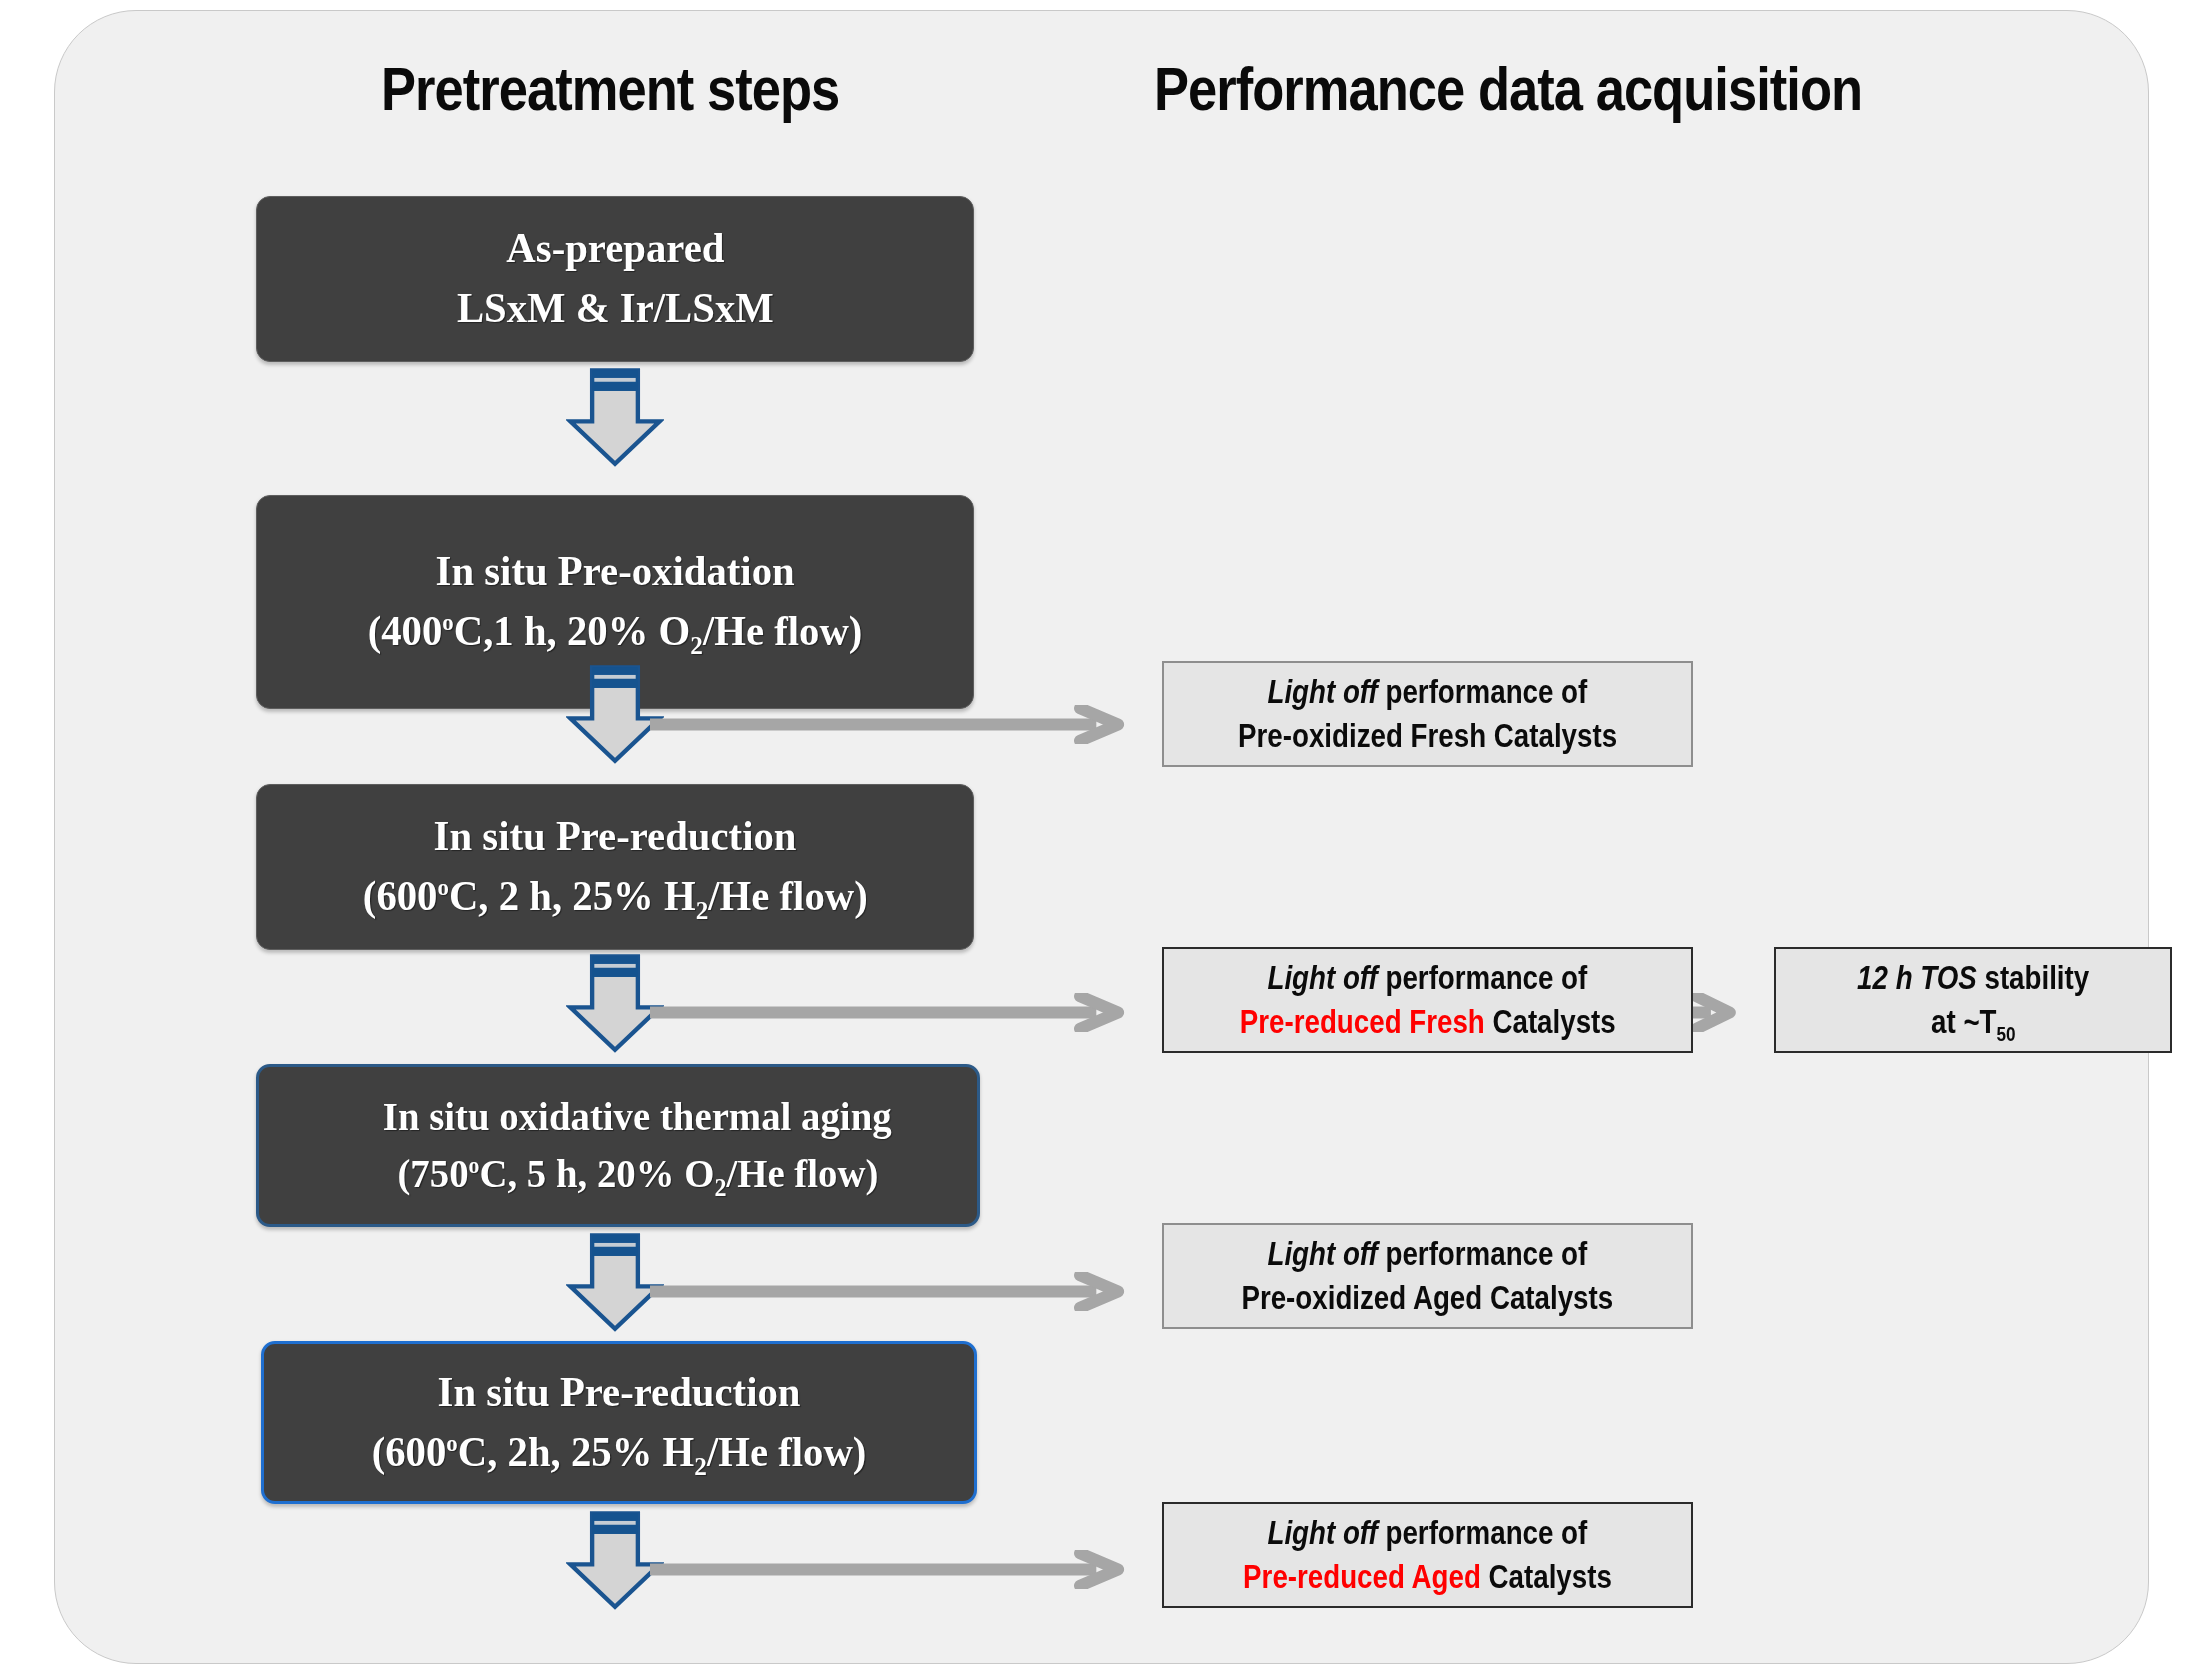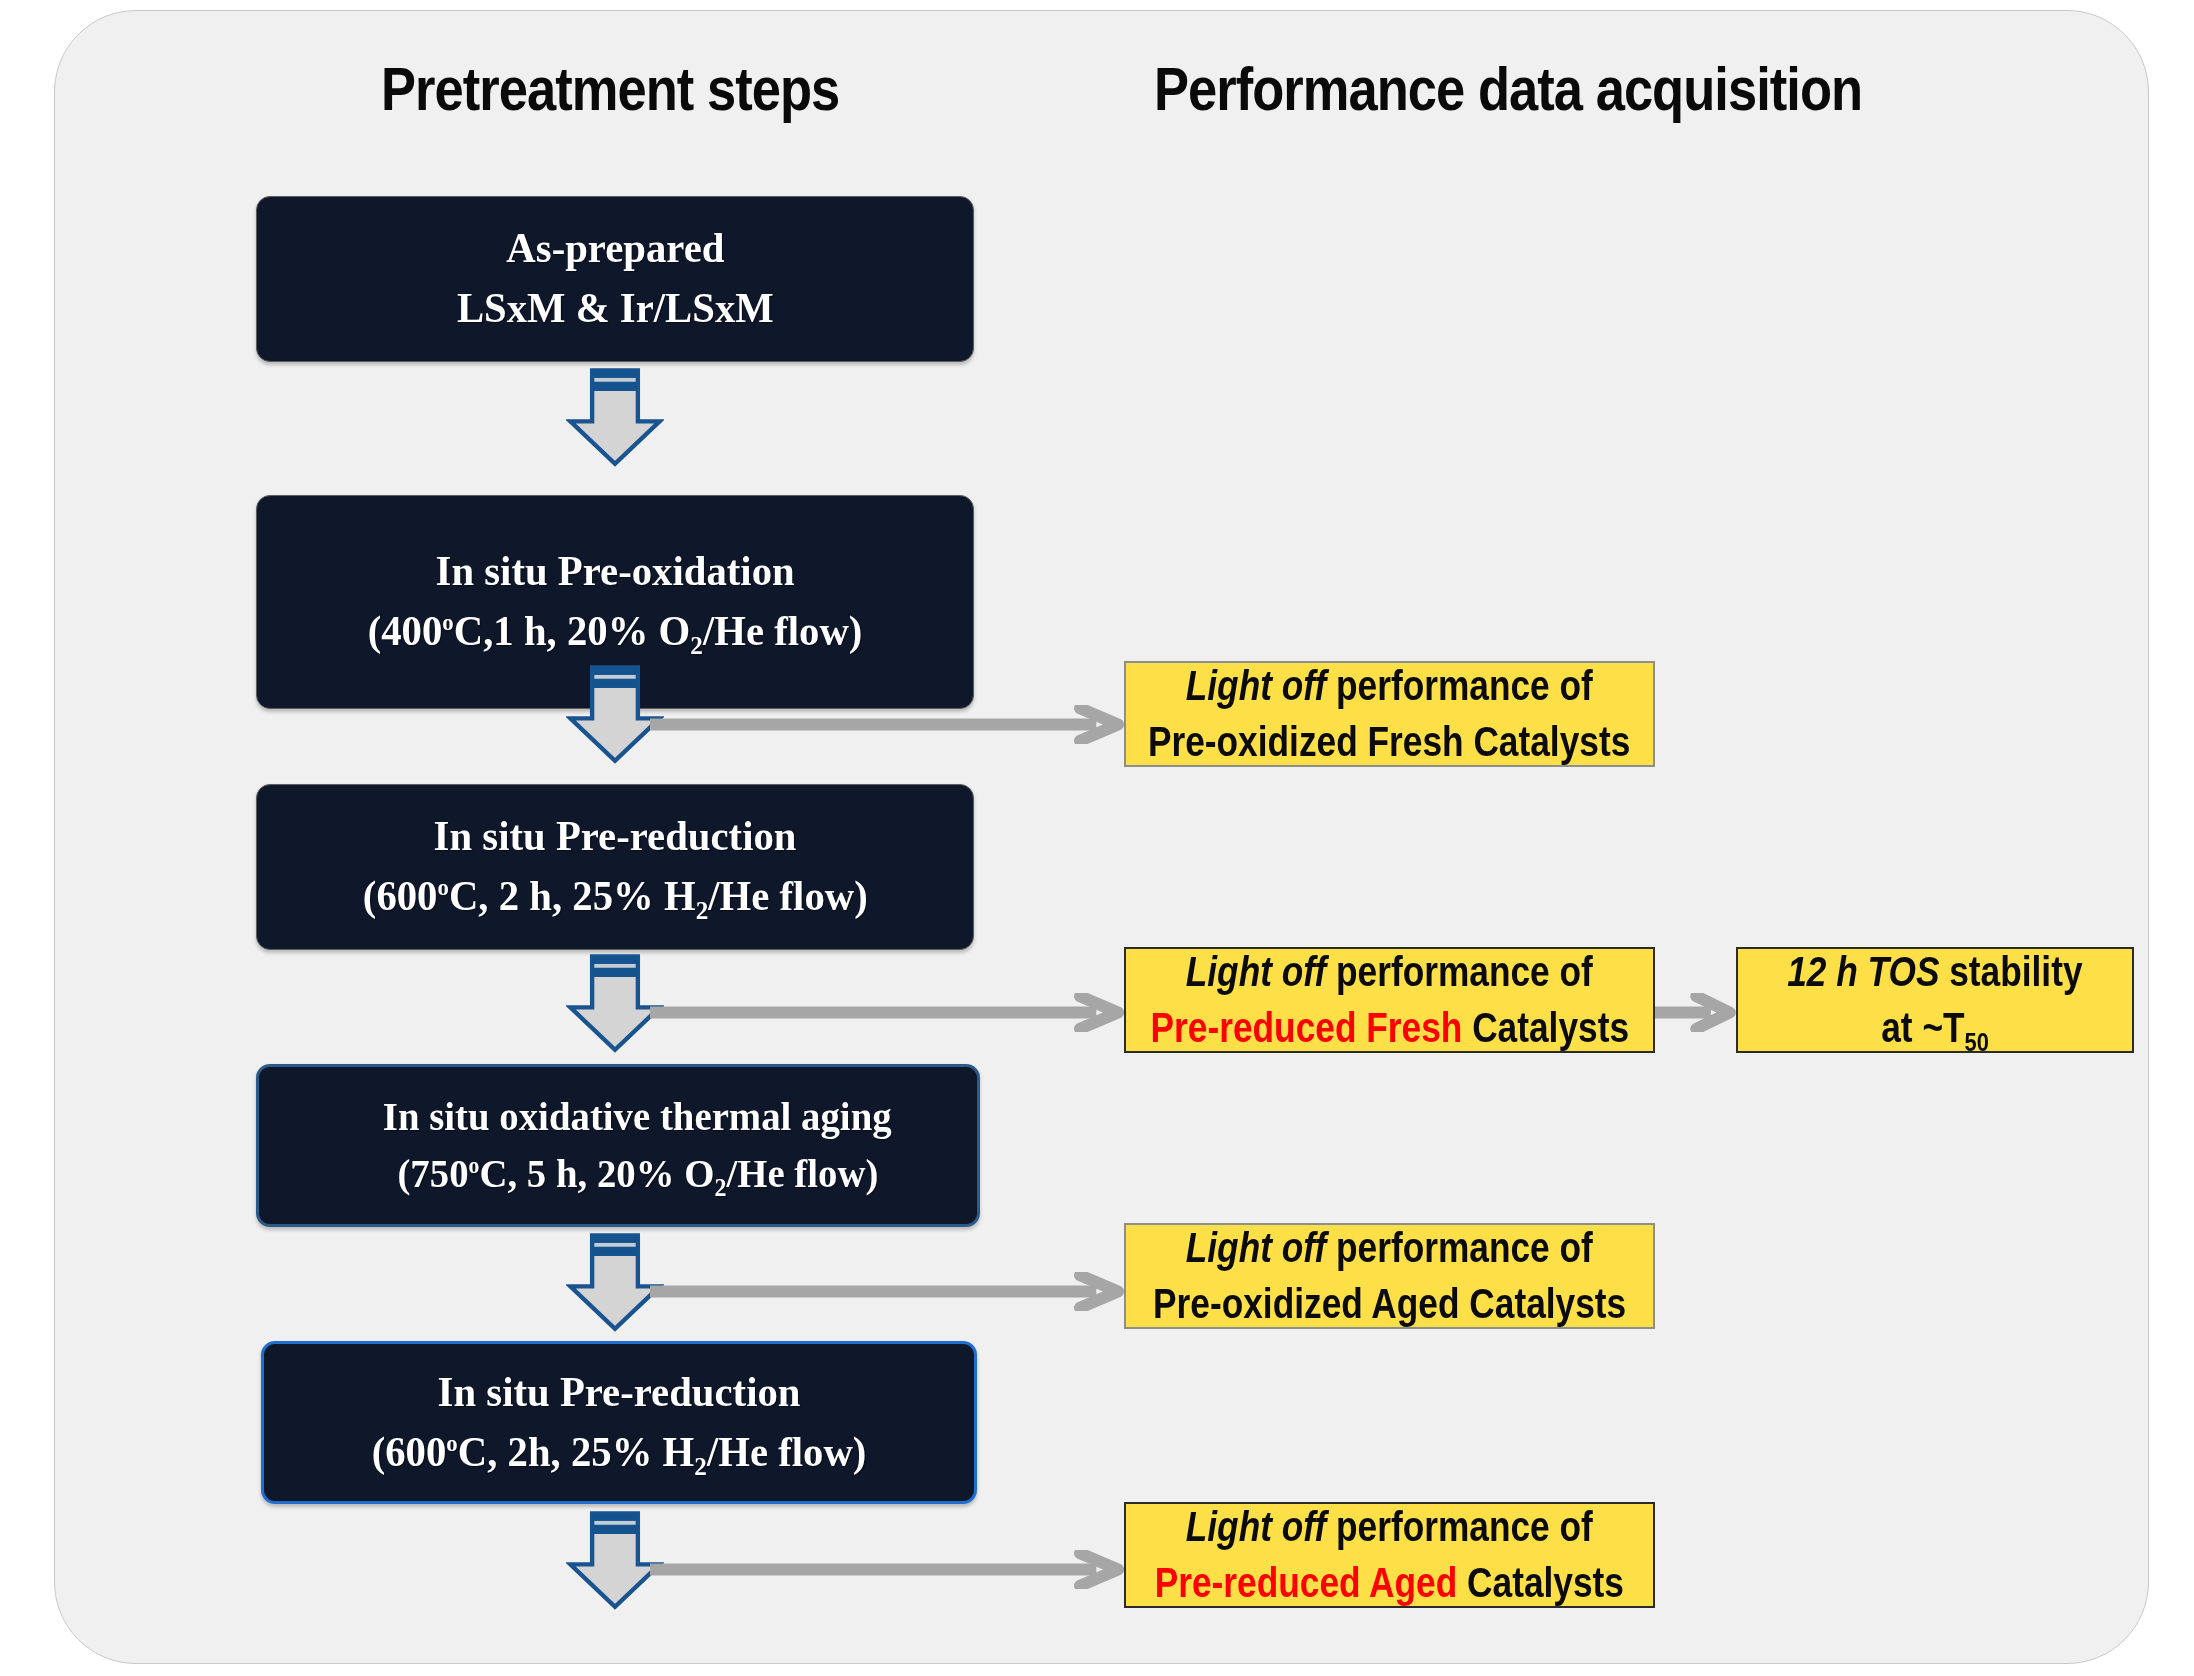--- a/index.html
+++ b/index.html
@@ -37,21 +37,21 @@
     white-space: nowrap;
     transform: scaleX(0.86);
     transform-origin: left center;
   }
   #title-left  { left: 381px;  top: 54px; }
   #title-right { left: 1154px; top: 54px; }
 
   
   .dark-box {
     position: absolute;
-    background: #0f172a;
+    background: #404040;
     border-radius: 14px;
     color: #ffffff;
     font-family: "Liberation Serif", serif;
     font-weight: bold;
     font-size: 42px;
     line-height: 1.42;
     text-align: center;
     display: flex;
     flex-direction: column;
     align-items: center;
@@ -64,33 +64,34 @@
   .dark-box.blue-edge  { border: 3.3px solid #2c5a88; padding-left: 48px; }
   .dark-box.blue-edge2 { border: 3.8px solid #1f6fd0; }
   .dark-box .ln { white-space: nowrap; transform: scaleX(0.97); }
 
   sup.deg { font-size: 0.56em; vertical-align: super; line-height: 0; }
   sub.sb  { font-size: 0.62em; vertical-align: sub;   line-height: 0; }
 
   
   .light-box {
     position: absolute;
-    background: #fde047;
+    background: #e5e5e5;
     border: 2.2px solid #8e8e8e;
     color: #0b0b0b;
     font-family: "Liberation Sans", sans-serif;
     font-weight: bold;
-    font-size: 42px;
+    font-size: 33px;
     line-height: 1.34;
     text-align: center;
     display: flex;
     flex-direction: column;
     align-items: center;
     justify-content: center;
     padding: 0 5.4px;
+    margin-left: 38px;
   }
   .light-box.dark-edge { border: 2.7px solid #2b2b2b; }
   .light-box .ln { white-space: nowrap; transform: scaleX(0.84); }
   .light-box em { font-style: italic; font-weight: bold; }
   .red { color: #ff0000; }
 
   
   .blk-arrow { position: absolute; width: 98px; height: 101px; }
   .blk-arrow svg { display: block; width: 100%; height: 100%; }
 

